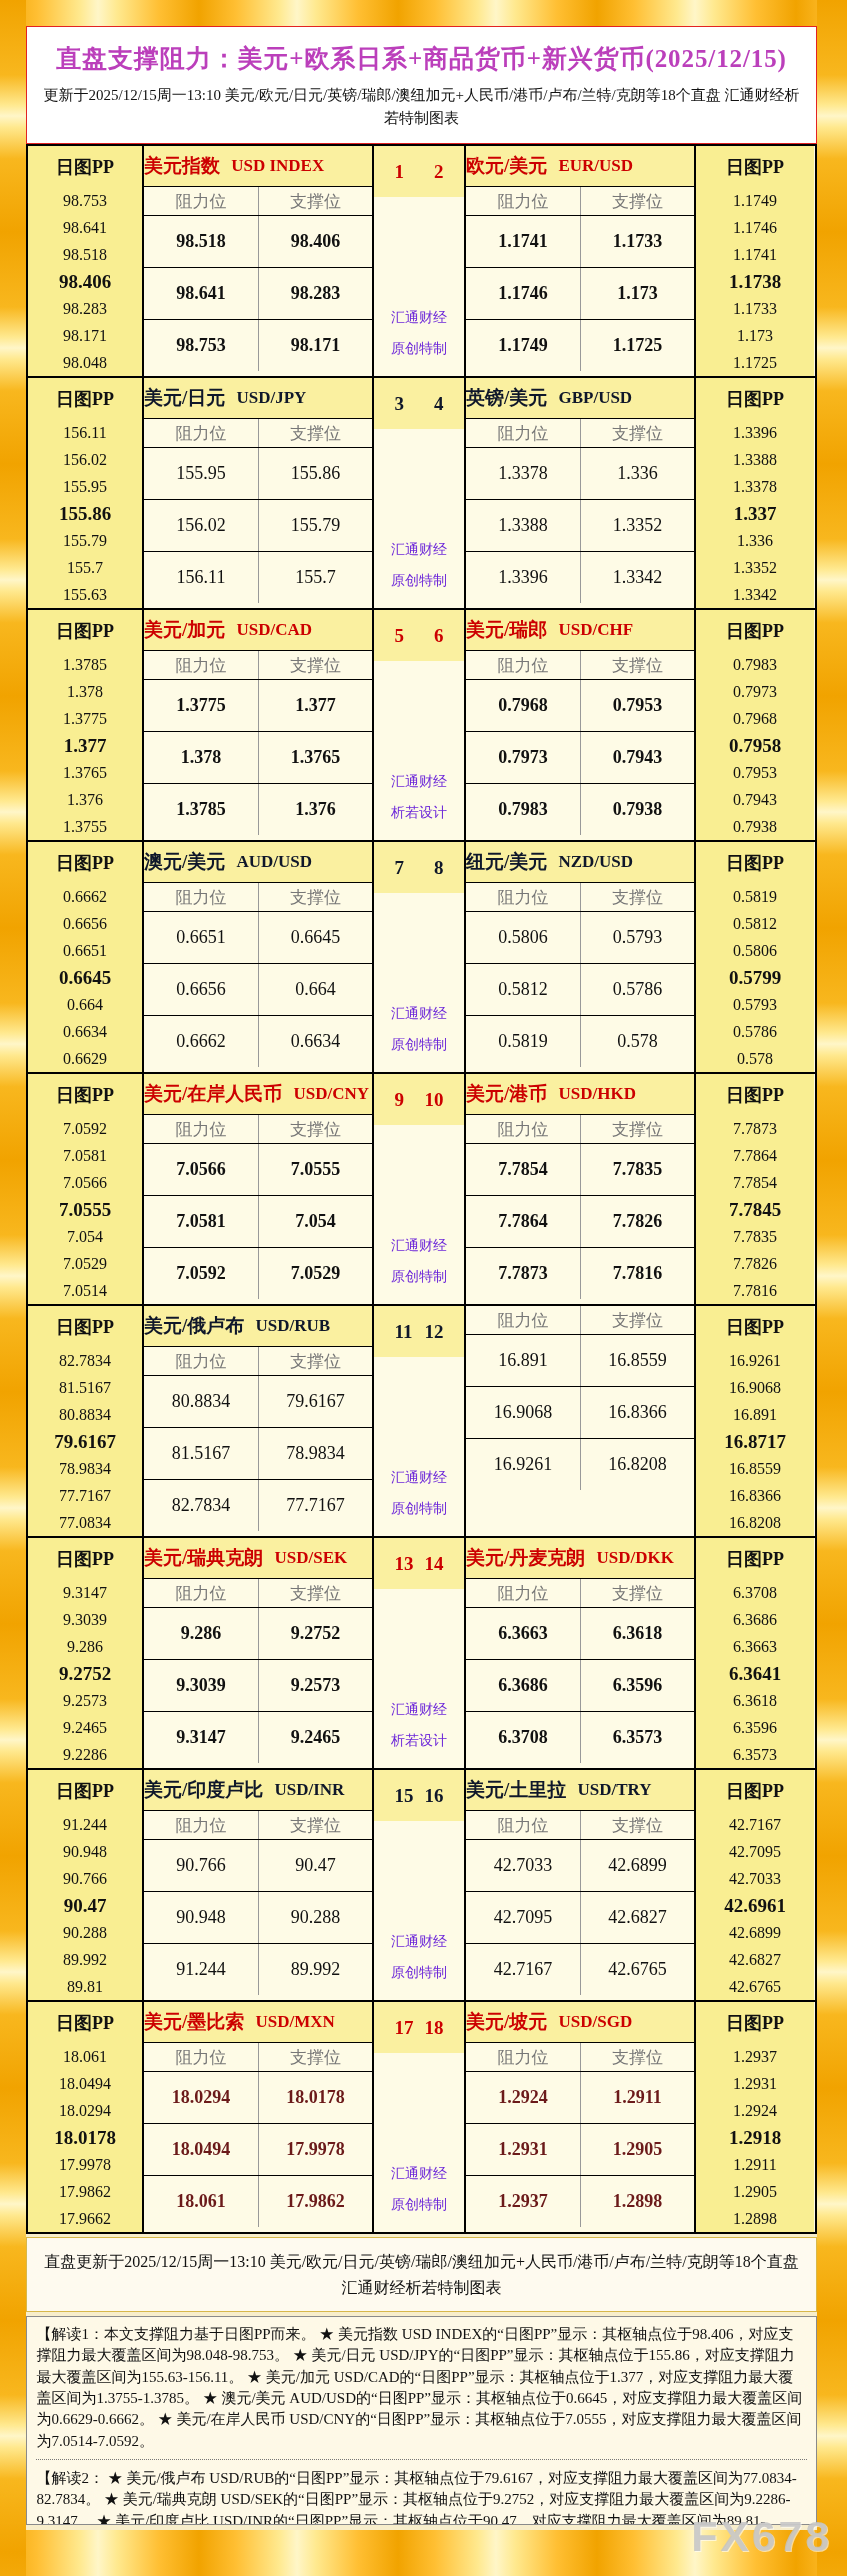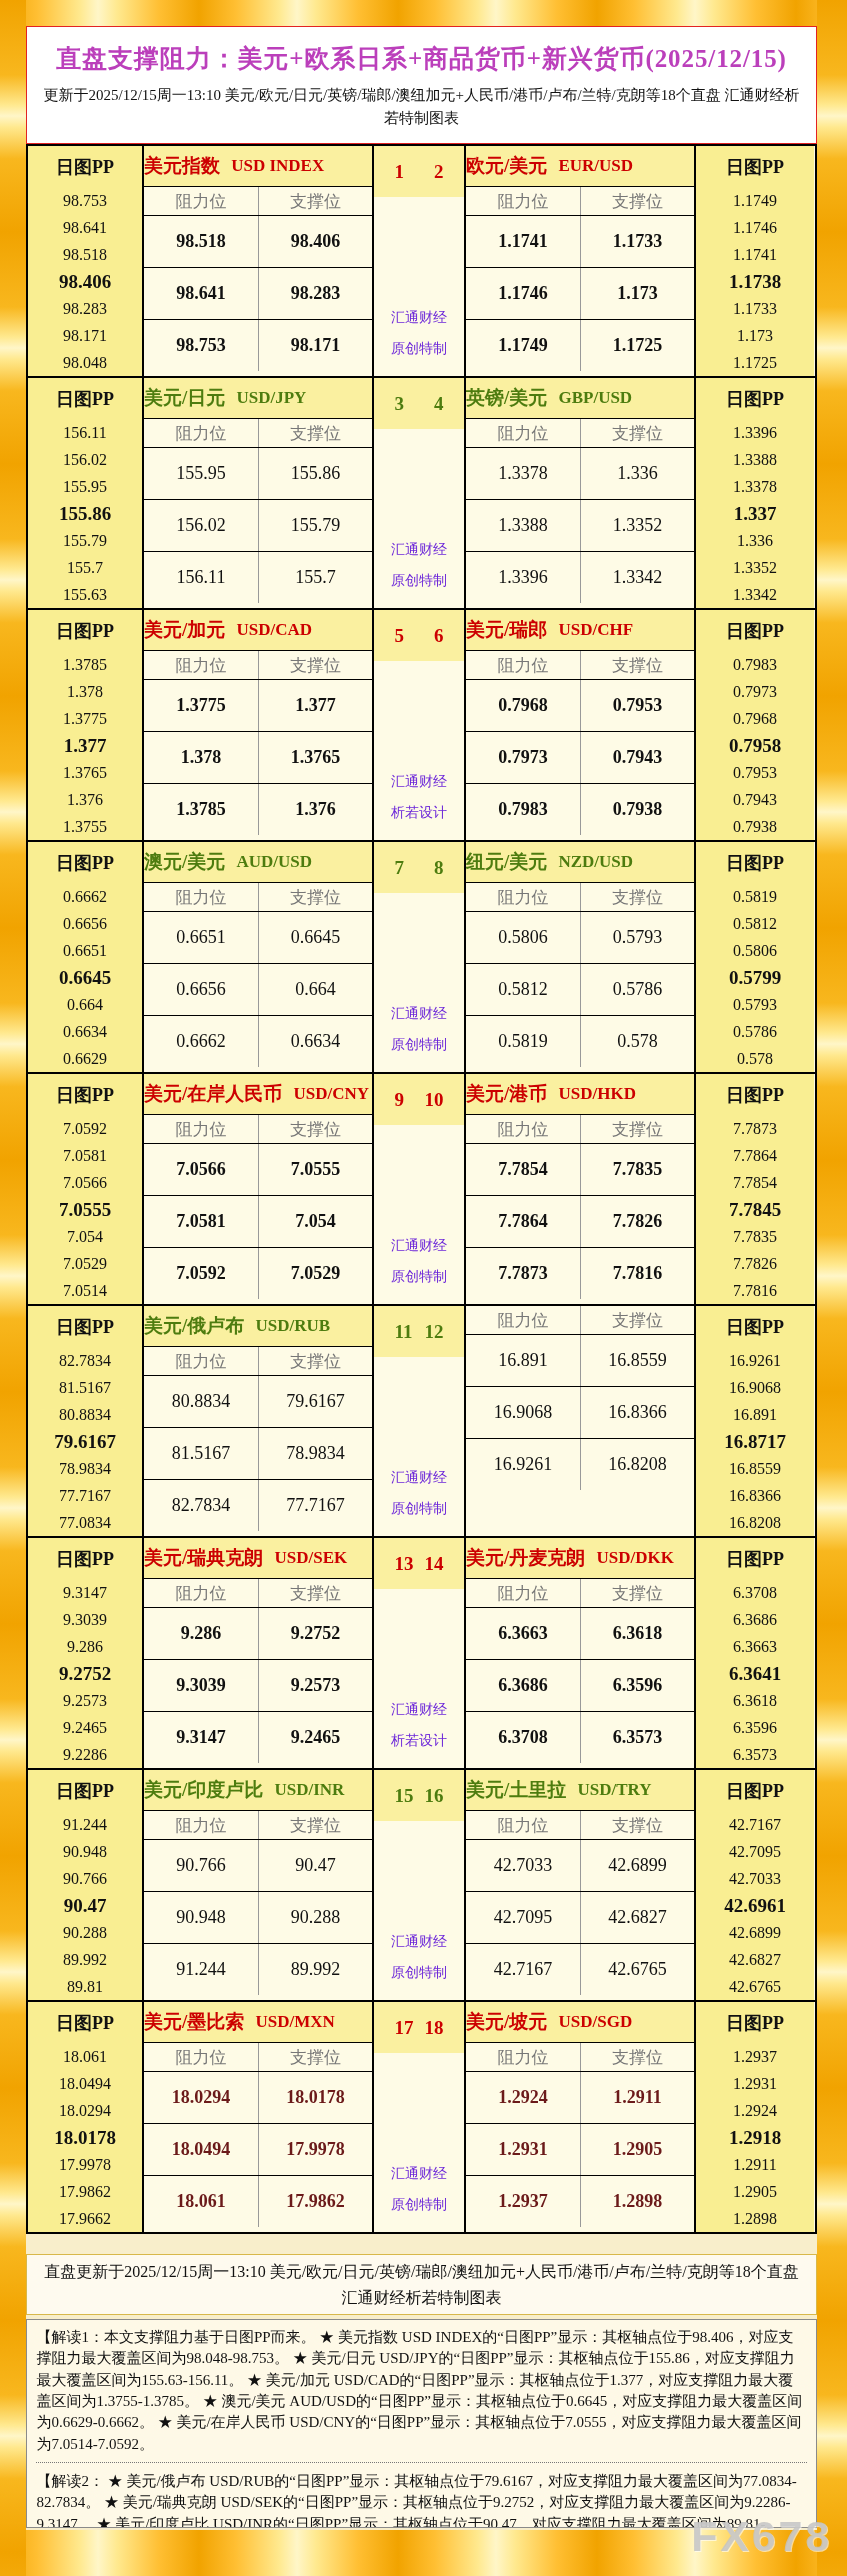--- a/index.html
+++ b/index.html
@@ -41,42 +41,42 @@
     font-weight:bold;font-size:18px;}
   .pp-val{flex:1;display:flex;align-items:center;justify-content:center;font-size:16px;}
   .pp-val.pivot{font-weight:bold;font-size:19px;}
 
   .block{display:flex;flex-direction:column;box-sizing:border-box;}
   .blk-head{height:41px;flex:none;background:#FAF0A0;display:flex;align-items:center;
     gap:11.2px;border-bottom:1.9px solid #000;box-sizing:border-box;}
   .blk-head .cn{font-size:19px;font-weight:bold;}
   .blk-head .code{font-size:17px;font-weight:bold;}
   .c-red{color:#CC0000;}
-  .c-purple{color:#4d7c0f;}
+  .c-purple{color:#0f172a;}
 
   .sub-row{height:29px;flex:none;display:grid;grid-template-columns:1fr 1fr;
     border-bottom:1.9px solid #000;box-sizing:border-box;background:#FEFBE6;}
   .sub-cell{display:flex;align-items:center;justify-content:center;color:#777;font-size:17px;}
   .sub-cell + .sub-cell{border-left:0.9px solid #999;}
 
   .data-row{height:51px;flex:none;display:grid;grid-template-columns:1fr 1fr;background:#FEFBE6;}
   .data-row + .data-row{border-top:1.9px solid #000;box-sizing:content-box;}
   .dcell{display:flex;align-items:center;justify-content:center;font-size:18px;}
   .dcell + .dcell{border-left:0.9px solid #999;}
   .bold-vals .dcell{font-weight:bold;}
 
   .num-col{position:relative;display:flex;flex-direction:column;box-sizing:border-box;
     border-left:2.8px solid #000;border-right:2.8px solid #000;background:#FEFBE6;}
   .num-head{height:51px;flex:none;background:#FAF0A0;display:flex;align-items:center;
     justify-content:space-between;padding:0 20.6px;font-weight:bold;font-size:19px;box-sizing:border-box;}
   .num-wm{position:absolute;bottom:11.2px;left:0;right:0;text-align:center;
     color:#6d28d9;font-size:14px;line-height:2.2;}
 
   
-  .summary-box{box-sizing:border-box;width:791px;height:61px;margin-top:20px;
+  .summary-box{box-sizing:border-box;width:791px;height:75px;margin-top:3px;
     border:0.9px solid #D8B84A;background:#FEFAEF;display:flex;align-items:center;
     justify-content:center;text-align:center;font-size:16px;line-height:1.6;padding:0 9.4px;}
   .interp-box{box-sizing:border-box;width:791px;height:209px;margin-top:3.7px;
     border:0.9px solid #8a8a8a;background:#FEF9E7;padding:7.5px 9.4px;font-size:15px;
     line-height:1.42;overflow:hidden;}
   .interp-box p{margin:0;}
   .dotsep{border-top:1.9px dotted #777;margin:7.5px 0;}
 
   .fx-brand{position:absolute;right:15px;bottom:15px;font-size:43px;font-weight:bold;
     font-family:"Liberation Sans","DejaVu Sans",sans-serif;color:rgba(195,195,195,0.85);

